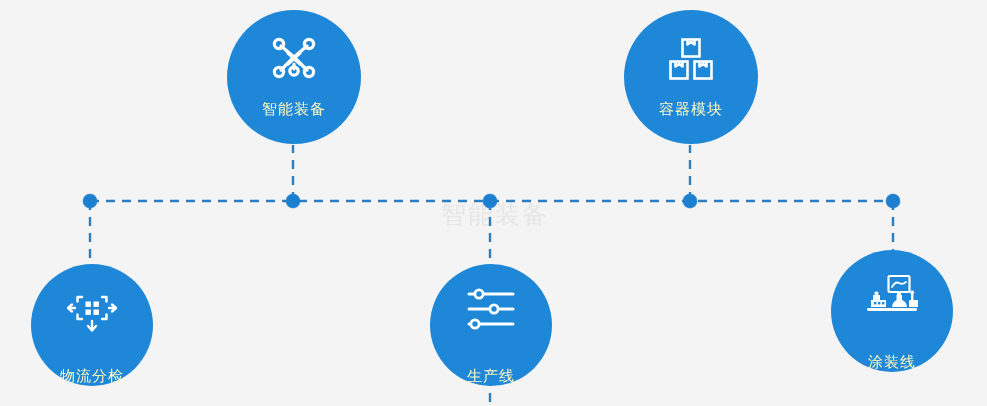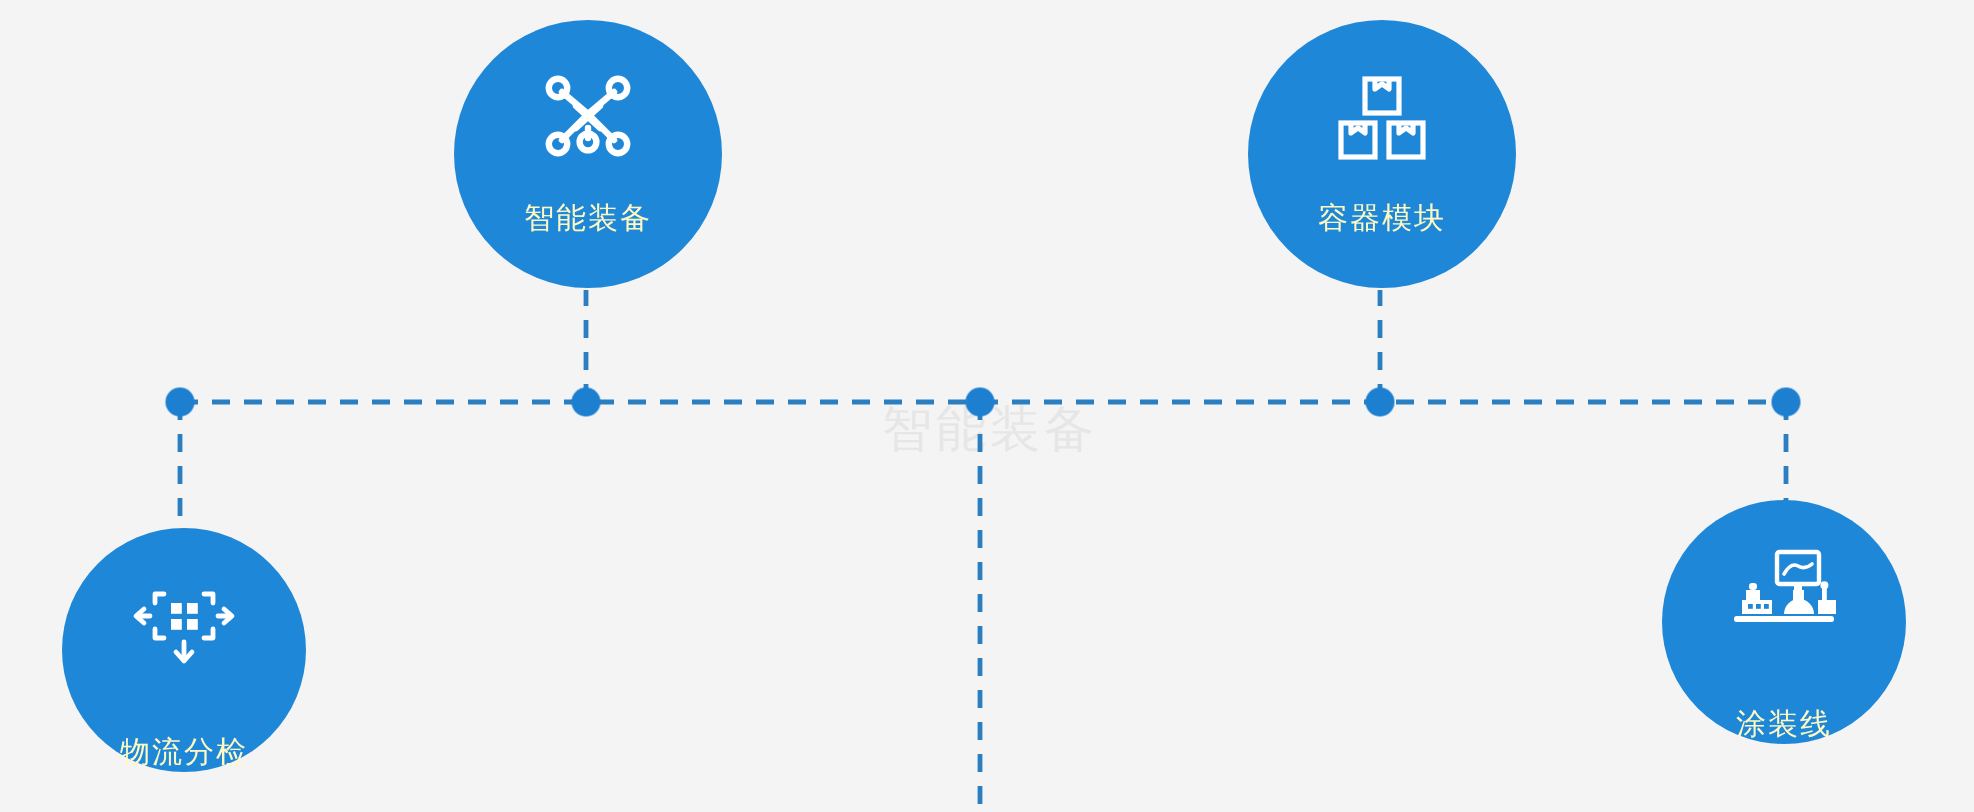--- a/index.html
+++ b/index.html
@@ -194,20 +194,37 @@
           <rect x="19.5" y="13.5" width="5.4" height="5.4"></rect>
           <rect x="27.5" y="13.5" width="5.4" height="5.4"></rect>
           <rect x="19.5" y="21.5" width="5.4" height="5.4"></rect>
           <rect x="27.5" y="21.5" width="5.4" height="5.4"></rect>
         </g>
       </svg>
     </span>
     <span class="lbl">物流分检</span>
   </div>
 
+  <div class="circle c-bot" id="circle-production">
+    <span class="ico">
+      <svg width="50" height="42" viewBox="0 0 50 42" fill="none">
+        <g stroke="#ffffff" stroke-width="3" stroke-linecap="round">
+          <line x1="3" y1="6" x2="47" y2="6"></line>
+          <line x1="3" y1="21" x2="47" y2="21"></line>
+          <line x1="3" y1="36" x2="47" y2="36"></line>
+        </g>
+        <g fill="#1f87d8" stroke="#ffffff" stroke-width="2.8">
+          <circle cx="13" cy="6" r="4.1"></circle>
+          <circle cx="28" cy="21" r="4.1"></circle>
+          <circle cx="9" cy="36" r="4.1"></circle>
+        </g>
+      </svg>
+    </span>
+    <span class="lbl">生产线</span>
+  </div>
 
   <div class="circle c-bot" id="circle-painting">
     <span class="ico">
       <svg width="58" height="42" viewBox="0 0 58 42" fill="none">
 
         <rect x="25.5" y="2" width="21" height="16" rx="1.2" fill="none" stroke="#ffffff" stroke-width="2.2"></rect>
         <path d="M29 13 q3.5 -6 7 -4 q3.5 2 7 -1" stroke="#ffffff" stroke-width="1.8" fill="none" stroke-linecap="round"></path>
         <rect x="34" y="18" width="4" height="3" fill="#ffffff"></rect>
 
         <path d="M29 33 a7.5 7.5 0 0 1 15 0 z" fill="#ffffff"></path>

